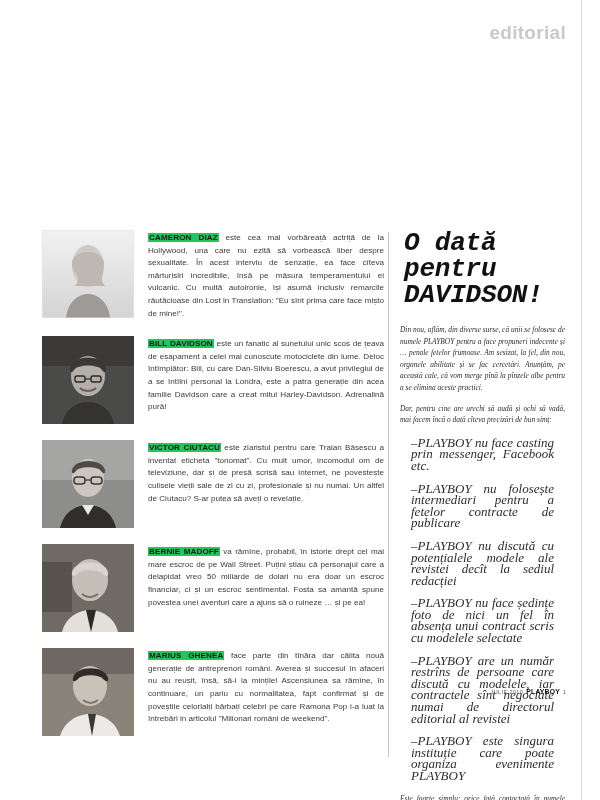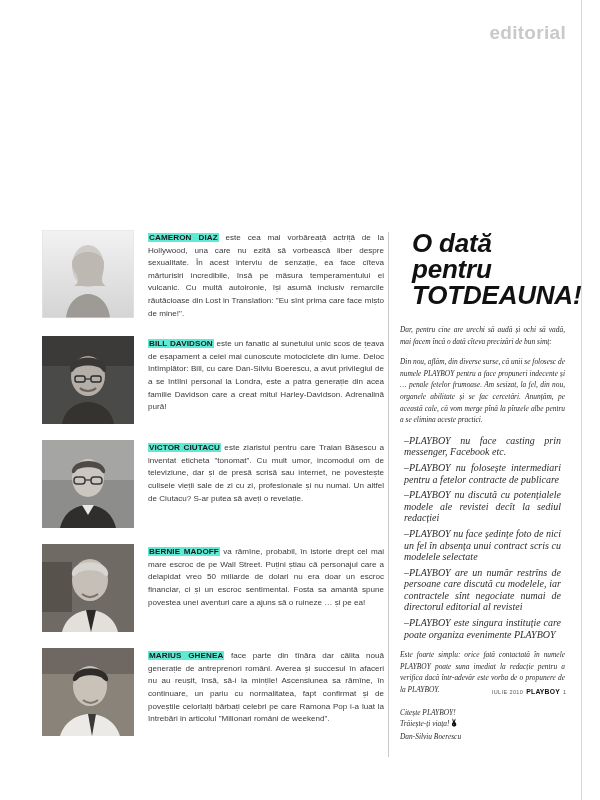--- a/index.html
+++ b/index.html
@@ -108,38 +108,38 @@
     font-family: "Liberation Sans", sans-serif;
     font-size: 8.1px;
     line-height: 12.6px;
     color: #3b3b3b;
     text-align: left;
     margin: 0;
   }
   .entry-text.justify { text-align: justify; }
 
   .name-hl {
-    background: #5eead4;
+    background: #22c55e;
     font-weight: bold;
     color: #1a1a1a;
     padding: 0 1px;
     letter-spacing: 0.1px;
   }
   .ital { }
 
   
   .headline {
-    font-family: Liberation Sans, sans-serif;
+    font-family: Liberation Mono, monospace;
     font-style: italic;
     font-weight: bold;
     font-size: 26px;
     line-height: 26px;
     color: #111111;
     letter-spacing: -0.2px;
-    margin: 0 0 16px 12px;
+    margin: 0 0 16px 4px;
   }
   .headline .l2 {
     font-style: italic;
     font-weight: bold;
   }
 
   .ed-p {
     font-family: "Liberation Serif", serif;
     font-style: italic;
     font-size: 7.4px;
@@ -147,24 +147,24 @@
     color: #2c2c2c;
     margin: 0 0 9px 0;
     text-align: justify;
   }
   .ed-list {
     margin: 0 0 9px 0;
   }
   .ed-li {
     font-family: "Liberation Serif", serif;
     font-style: italic;
-    font-size: 10px;
+    font-size: 13px;
     line-height: 11.6px;
     color: #2c2c2c;
-    margin: 4px;
+    margin: 11px;
     text-align: justify;
   }
   .sig {
     margin-top: 11px;
   }
   .sig-line {
     font-family: "Liberation Serif", serif;
     font-style: italic;
     font-size: 7.4px;
     line-height: 11.6px;
@@ -316,25 +316,25 @@
         </div>
       </div>
 
     </div>
 
     <div class="col-divider"></div>
 
     <div class="col-right">
       <div class="headline">
         <div>O dată pentru</div>
-        <div class="l2">TOTDEAUNA!</div>
-      </div>
-
+        <div class="l2">DAVIDSON!</div>
+      </div>
+
+      <p class="ed-p">Din nou, aflăm, din diverse surse, că unii se folosesc de numele PLAYBOY pentru a face propuneri indecente și … penale fetelor frumoase. Am sesizat, la fel, din nou, organele abilitate și se fac cercetări. Anunțăm, pe această cale, că vom merge pînă la pînzele albe pentru a se elimina aceste practici.</p>
       <p class="ed-p">Dar, pentru cine are urechi să audă și ochi să vadă, mai facem încă o dată cîteva precizări de bun simț:</p>
-      <p class="ed-p">Din nou, aflăm, din diverse surse, că unii se folosesc de numele PLAYBOY pentru a face propuneri indecente și … penale fetelor frumoase. Am sesizat, la fel, din nou, organele abilitate și se fac cercetări. Anunțăm, pe această cale, că vom merge pînă la pînzele albe pentru a se elimina aceste practici.</p>
 
       <div class="ed-list">
         <p class="ed-li">–PLAYBOY nu face casting prin messenger, Facebook etc.</p>
         <p class="ed-li">–PLAYBOY nu folosește intermediari pentru a fetelor contracte de publicare</p>
         <p class="ed-li">–PLAYBOY nu discută cu potențialele modele ale revistei decît la sediul redacției</p>
         <p class="ed-li">–PLAYBOY nu face ședințe foto de nici un fel în absența unui contract scris cu modelele selectate</p>
         <p class="ed-li">–PLAYBOY are un număr restrîns de persoane care discută cu modelele, iar contractele sînt negociate numai de directorul editorial al revistei</p>
         <p class="ed-li">–PLAYBOY este singura instituție care poate organiza evenimente PLAYBOY</p>
       </div>
 

